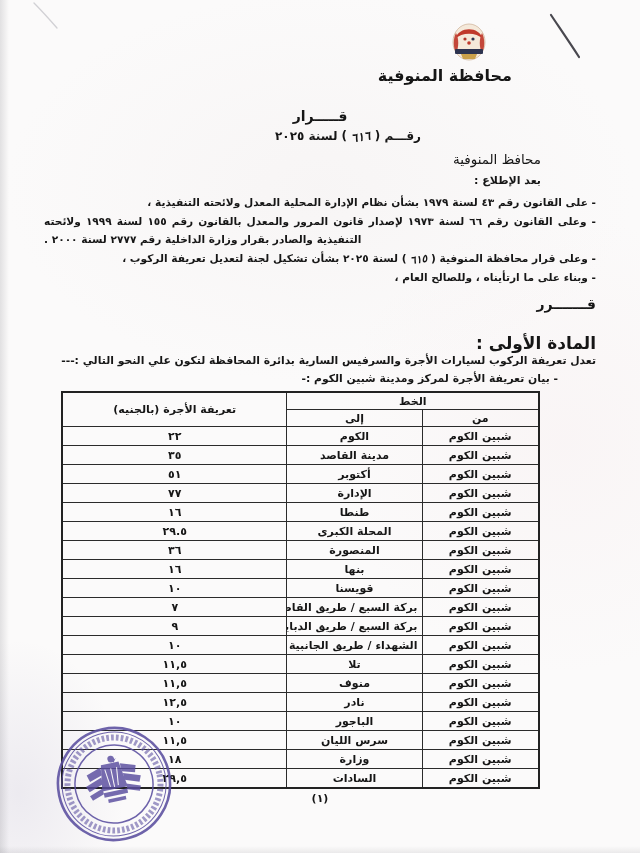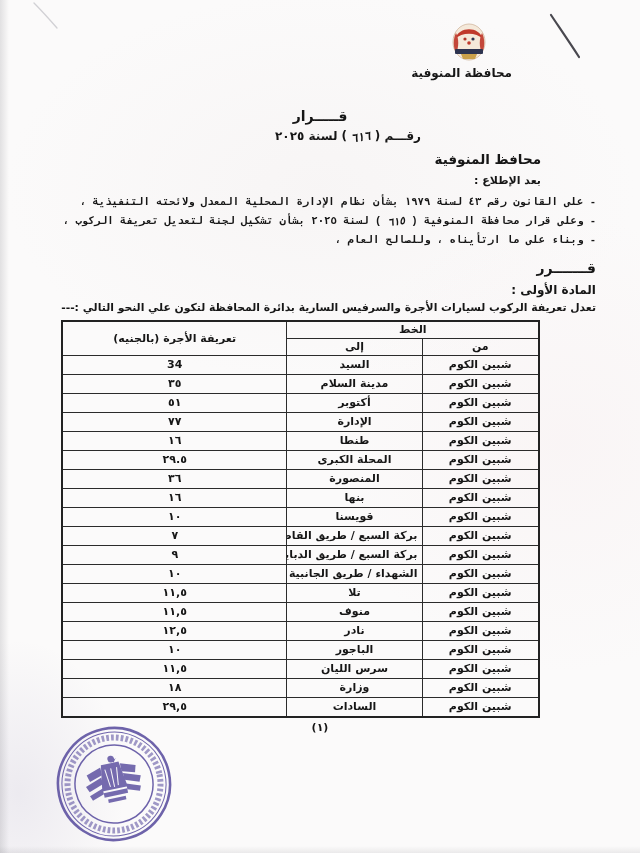--- a/index.html
+++ b/index.html
@@ -23,39 +23,39 @@
   }
   .page::after{
     content:'';position:absolute;left:0;right:0;bottom:0;height:7px;
     background:linear-gradient(to top, rgba(40,40,50,0.08), transparent);
     pointer-events:none;
   }
   .pen-marks{position:absolute;left:0;top:0;width:640px;height:853px;pointer-events:none;}
 
   .emblem-block{position:absolute;top:22px;right:128px;width:86px;text-align:center;}
   .emblem-block svg{display:block;margin:0 auto;}
-  .org-name{font-size:12px;font-weight:700;margin-top:2px;white-space:nowrap;direction:rtl;}
+  .org-name{font-size:16px;font-weight:700;margin-top:2px;white-space:nowrap;direction:rtl;}
 
   .content{direction:rtl;padding:0 44px;position:relative;}
 
   .title-block{margin-top:108px;text-align:center;}
   .decree-word{font-size:14px;font-weight:700;line-height:17px;}
   .decree-number{font-size:12px;font-weight:700;line-height:17px;margin-top:3px;transform:translateX(28px);}
   .handwritten{display:inline-block;font-style:italic;transform:rotate(-9deg) translateY(1px);font-weight:700;letter-spacing:1px;}
 
   .issuer{margin-top:5px;text-align:right;margin-left:0;margin-right:55px;}
-  .issuer-name{font-size:13.5px;font-weight:700;line-height:18px;}
+  .issuer-name{font-size:13.5px;font-weight:400;line-height:18px;}
   .after-review{font-size:11px;font-weight:700;line-height:15px;margin-top:5px;text-align:right;}
 
   .preamble{margin-top:6px;font-size:10.6px;font-weight:700;}
-  .p-item{line-height:17.5px;margin-bottom:1.5px;text-align:right;font-family:Liberation Mono, monospace;}
+  .p-item{line-height:17.5px;margin-bottom:1.5px;text-align:right;}
   .p-item.justify{text-align:justify;text-align-last:left;}
 
   .decision-word{margin-top:9px;font-size:14px;font-weight:700;line-height:18px;}
-  .article-label{margin-top:5px;font-size:12px;font-weight:700;line-height:16px;}
+  .article-label{margin-top:22px;font-size:17px;font-weight:700;line-height:16px;}
   .article-body{margin-top:2px;font-size:10.8px;font-weight:700;line-height:16px;}
   .table-caption{margin-top:2px;font-size:10.8px;font-weight:700;line-height:16px;margin-right:38px;}
 
   table.fare-table{
     border-collapse:collapse;
     margin-top:4px;margin-right:56px;
     width:477px;table-layout:fixed;
     font-size:11px;font-weight:700;
   }
   .fare-table col.c-from{width:117px;}
@@ -106,28 +106,30 @@
       <div class="decree-number"><span>رقـــم ( </span><span class="handwritten">٦١٦</span><span> ) لسنة ٢٠٢٥</span></div>
     </div>
 
     <div class="issuer">
       <div class="issuer-name">محافظ المنوفية</div>
       <div class="after-review">بعد الإطلاع :</div>
     </div>
 
     <div class="preamble">
       <div class="p-item">- على القانون رقم ٤٣ لسنة ١٩٧٩ بشأن نظام الإدارة المحلية المعدل ولائحته التنفيذية ،</div>
+      <div class="p-item justify">- وعلى القانون رقم ٦٦ لسنة ١٩٧٣ لإصدار قانون المرور والمعدل بالقانون رقم ١٥٥ لسنة ١٩٩٩ ولائحته التنفيذية والصادر بقرار وزارة الداخلية رقم ٢٧٧٧ لسنة ٢٠٠٠ .</div>
       <div class="p-item"><span>- وعلى قرار محافظة المنوفية ( </span><span class="handwritten">٦١٥</span><span> ) لسنة ٢٠٢٥ بشأن تشكيل لجنة لتعديل تعريفة الركوب ،</span></div>
       <div class="p-item">- وبناء على ما ارتأيناه ، وللصالح العام ،</div>
     </div>
 
     <div class="decision-word">قـــــــرر</div>
 
     <div class="article-label">المادة الأولى :</div>
     <div class="article-body">تعدل تعريفة الركوب لسيارات الأجرة والسرفيس السارية بدائرة المحافظة لتكون علي النحو التالي :---</div>
+    <div class="table-caption">- بيان تعريفة الأجرة لمركز ومدينة شبين الكوم :-</div>
 
     <table class="fare-table">
       <colgroup>
           <col class="c-from">
           <col class="c-to">
           <col class="c-fare">
         </colgroup>
       <thead>
         <tr>
           <th colspan="2">الخط</th>
@@ -135,27 +137,27 @@
         </tr>
         <tr>
           <th>من</th>
           <th>إلى</th>
         </tr>
       </thead>
       <tbody>
 
           <tr>
             <td>شبين الكوم</td>
-            <td>السيد</td>
-            <td>34</td>
-          </tr>
-
-          <tr>
-            <td>شبين الكوم</td>
-            <td>مدينة السلام</td>
+            <td>الكوم</td>
+            <td>٢٢</td>
+          </tr>
+
+          <tr>
+            <td>شبين الكوم</td>
+            <td>مدينة القاصد</td>
             <td>٣٥</td>
           </tr>
 
           <tr>
             <td>شبين الكوم</td>
             <td>أكتوبر</td>
             <td>٥١</td>
           </tr>
 
           <tr>

